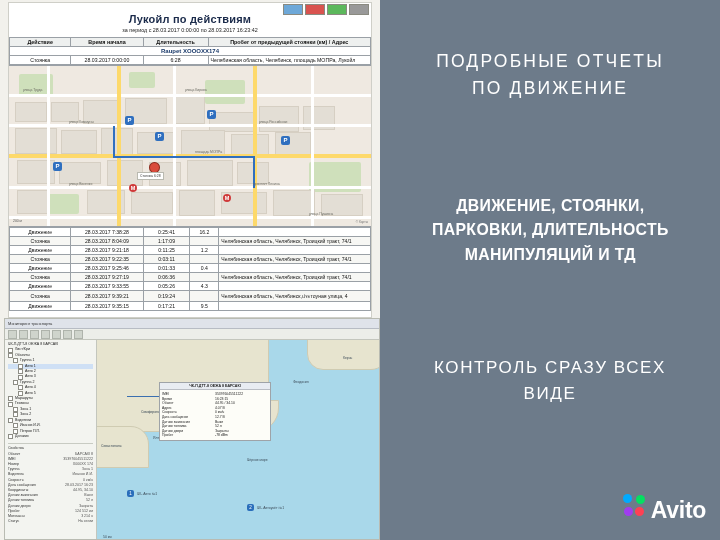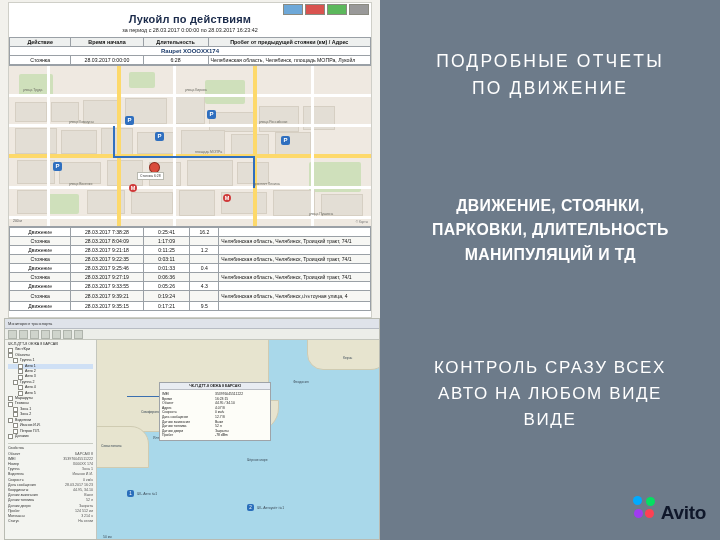--- a/index.html
+++ b/index.html
@@ -36,21 +36,21 @@
   
   .avito{
     position:absolute;right:14px;bottom:16px;display:flex;align-items:center;gap:6px;
   }
   .avito-dots{position:relative;width:22px;height:22px;}
   .avito-dots i{position:absolute;border-radius:50%;display:block;}
   .avito-dots i:nth-child(1){width:9px;height:9px;left:0;top:0;background:#0af;}
   .avito-dots i:nth-child(2){width:9px;height:9px;right:0;top:1px;background:#04e061;}
   .avito-dots i:nth-child(3){width:9px;height:9px;left:1px;bottom:0;background:#a03cf0;}
   .avito-dots i:nth-child(4){width:9px;height:9px;right:1px;bottom:0;background:#ff4053;}
-  .avito-text{color:#0f172a;font-size:19px;font-weight:700;letter-spacing:-0.3px;margin-top:12px;}
+  .avito-text{color:#ffffff;font-size:23px;font-weight:700;letter-spacing:-0.3px;margin-top:12px;}
 
   
   .shot{
     position:absolute;left:0;top:0;width:380px;height:540px;
     background:#f2f1ec;overflow:hidden;
   }
   .report{
     position:absolute;left:8px;top:2px;width:364px;height:316px;
     background:#ffffff;border:1px solid #cfcfc8;box-sizing:border-box;
     overflow:hidden;
@@ -645,21 +645,20 @@
     </div>
 
     <div class="promo-h2">
       <div>ДВИЖЕНИЕ, СТОЯНКИ,</div>
       <div>ПАРКОВКИ, ДЛИТЕЛЬНОСТЬ</div>
       <div>МАНИПУЛЯЦИЙ  И ТД</div>
     </div>
 
     <div class="promo-h3">
       <div>КОНТРОЛЬ СРАЗУ ВСЕХ</div>
-      <div>АВТО НА ЛЮБОМ ВИДЕ</div>
       <div>ВИДЕ</div>
     </div>
 
     <div class="avito">
       <span class="avito-dots">
           <i></i>
           <i></i>
           <i></i>
           <i></i>
         </span>

